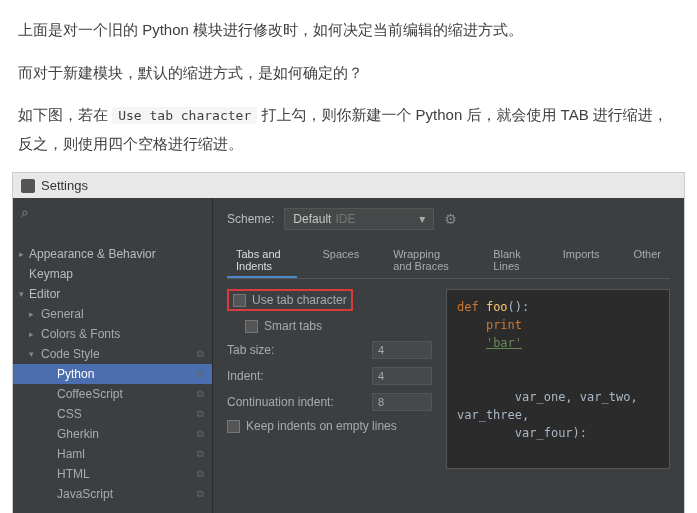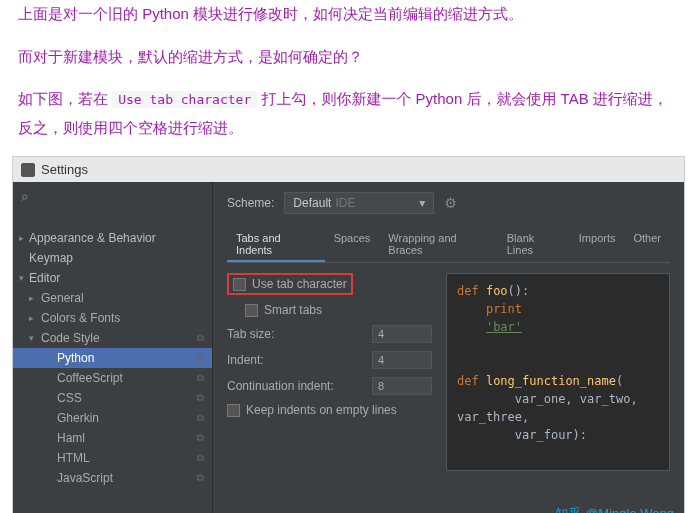--- a/index.html
+++ b/index.html
@@ -1,17 +1,17 @@
 <!DOCTYPE html>
 <html><head>
   <meta charset="utf-8">
   <style>
     * { margin: 0; padding: 0; box-sizing: border-box; }
     body { font-family: "Microsoft YaHei", Arial, sans-serif; width: 697px; background: #fff; }
-    .article { padding: 0 18px 0 18px; font-size: 15px; line-height: 1.9; color: #a21caf; }
+    .article { padding: 16px 18px 0 18px; font-size: 15px; line-height: 1.9; color: #404040; }
     .article p { margin-bottom: 14px; }
     .inline-code { background: #f5f5f5; padding: 1px 6px; font-family: Consolas, monospace; font-size: 13px; border-radius: 3px; }
     .settings-wrap { margin: 8px 12px 0 12px; border: 1px solid #ccc; }
     .settings { background: #3c3f41; color: #bbb; height: 372px; overflow: hidden; position: relative; }
     .titlebar { background: #e8e8e8; color: #333; padding: 5px 8px; font-size: 13px; display: flex; align-items: center; gap: 6px; }
     .titlebar-icon { width: 14px; height: 14px; background: #555; border-radius: 2px; display: inline-block; }
     .body-area { display: flex; height: calc(100% - 27px); }
     .sidebar { width: 200px; background: #3c3f41; border-right: 1px solid #2b2b2b; font-size: 12px; }
     .search-row { padding: 6px 8px; }
     .search-icon { color: #888; font-size: 14px; }
@@ -27,21 +27,21 @@
     .tree-badge { margin-left: auto; color: #666; font-size: 10px; }
     .main { flex: 1; background: #3c3f41; padding: 10px 14px; font-size: 12px; }
     .breadcrumb { color: #bbb; font-size: 13px; margin-bottom: 12px; }
     .breadcrumb .sep { color: #777; margin: 0 4px; }
     .scheme-row { display: flex; align-items: center; gap: 10px; margin-bottom: 14px; }
     .scheme-label { color: #bbb; }
     .scheme-select { background: #45494a; border: 1px solid #555; padding: 3px 8px; width: 150px; color: #aaa; font-size: 12px; display: flex; justify-content: space-between; align-items: center; }
     .scheme-select .val { color: #c7c7c7; }
     .scheme-select .ide { color: #777; margin-left: 4px; }
     .actions { color: #888; font-size: 14px; cursor: pointer; }
-    .tabs { display: flex; gap: 0; border-bottom: 1px solid #555; margin-bottom: 10px; }
+    .tabs { display: flex; gap: 16px; border-bottom: 1px solid #555; margin-bottom: 10px; }
     .tab { padding: 4px 9px; color: #aaa; font-size: 11px; cursor: pointer; }
     .tab.active { color: #ddd; border-bottom: 2px solid #4a88c7; }
     .tab-body { display: flex; gap: 14px; }
     .form-col { width: 205px; }
     .form-row { display: flex; align-items: center; margin-bottom: 8px; }
     .form-row label { color: #aaa; font-size: 12px; }
     .checkbox { width: 13px; height: 13px; background: #555; border: 1px solid #777; margin-right: 6px; display: inline-block; }
     .highlight-box { border: 2px solid #d93a3a; padding: 2px 4px; display: flex; align-items: center; width: fit-content; }
     .indent1 { padding-left: 18px; }
     .num-input { background: #45494a; border: 1px solid #555; width: 60px; padding: 2px 5px; color: #aaa; font-size: 11px; margin-left: auto; }
@@ -169,21 +169,20 @@
               <span class="checkbox"></span>
               <label>Keep indents on empty lines</label>
             </div>
           </div>
           <div class="preview">
             <div><span class="kw">def </span><span class="fn">foo</span><span>():</span></div>
             <div>&nbsp;&nbsp;&nbsp;&nbsp;<span class="kw" style="">print</span></div>
             <div>&nbsp;&nbsp;&nbsp;&nbsp;<span class="str">'bar'</span></div>
             <div>&nbsp;</div>
             <div>&nbsp;</div>
-            <div><span class="kw">def </span><span class="fn">long_function_name</span><span>(</span></div>
             <div>&nbsp;&nbsp;&nbsp;&nbsp;&nbsp;&nbsp;&nbsp;&nbsp;<span class="py-id">var_one, var_two, var_three,</span></div>
             <div>&nbsp;&nbsp;&nbsp;&nbsp;&nbsp;&nbsp;&nbsp;&nbsp;<span class="py-id">var_four):</span></div>
             <div>&nbsp;&nbsp;&nbsp;&nbsp;</div>
           </div>
         </div>
       </div>
     </div>
     <div class="watermark">知乎 @Mingle Wong</div>
     <div class="watermark2">51CTO博客</div>
   </div>

